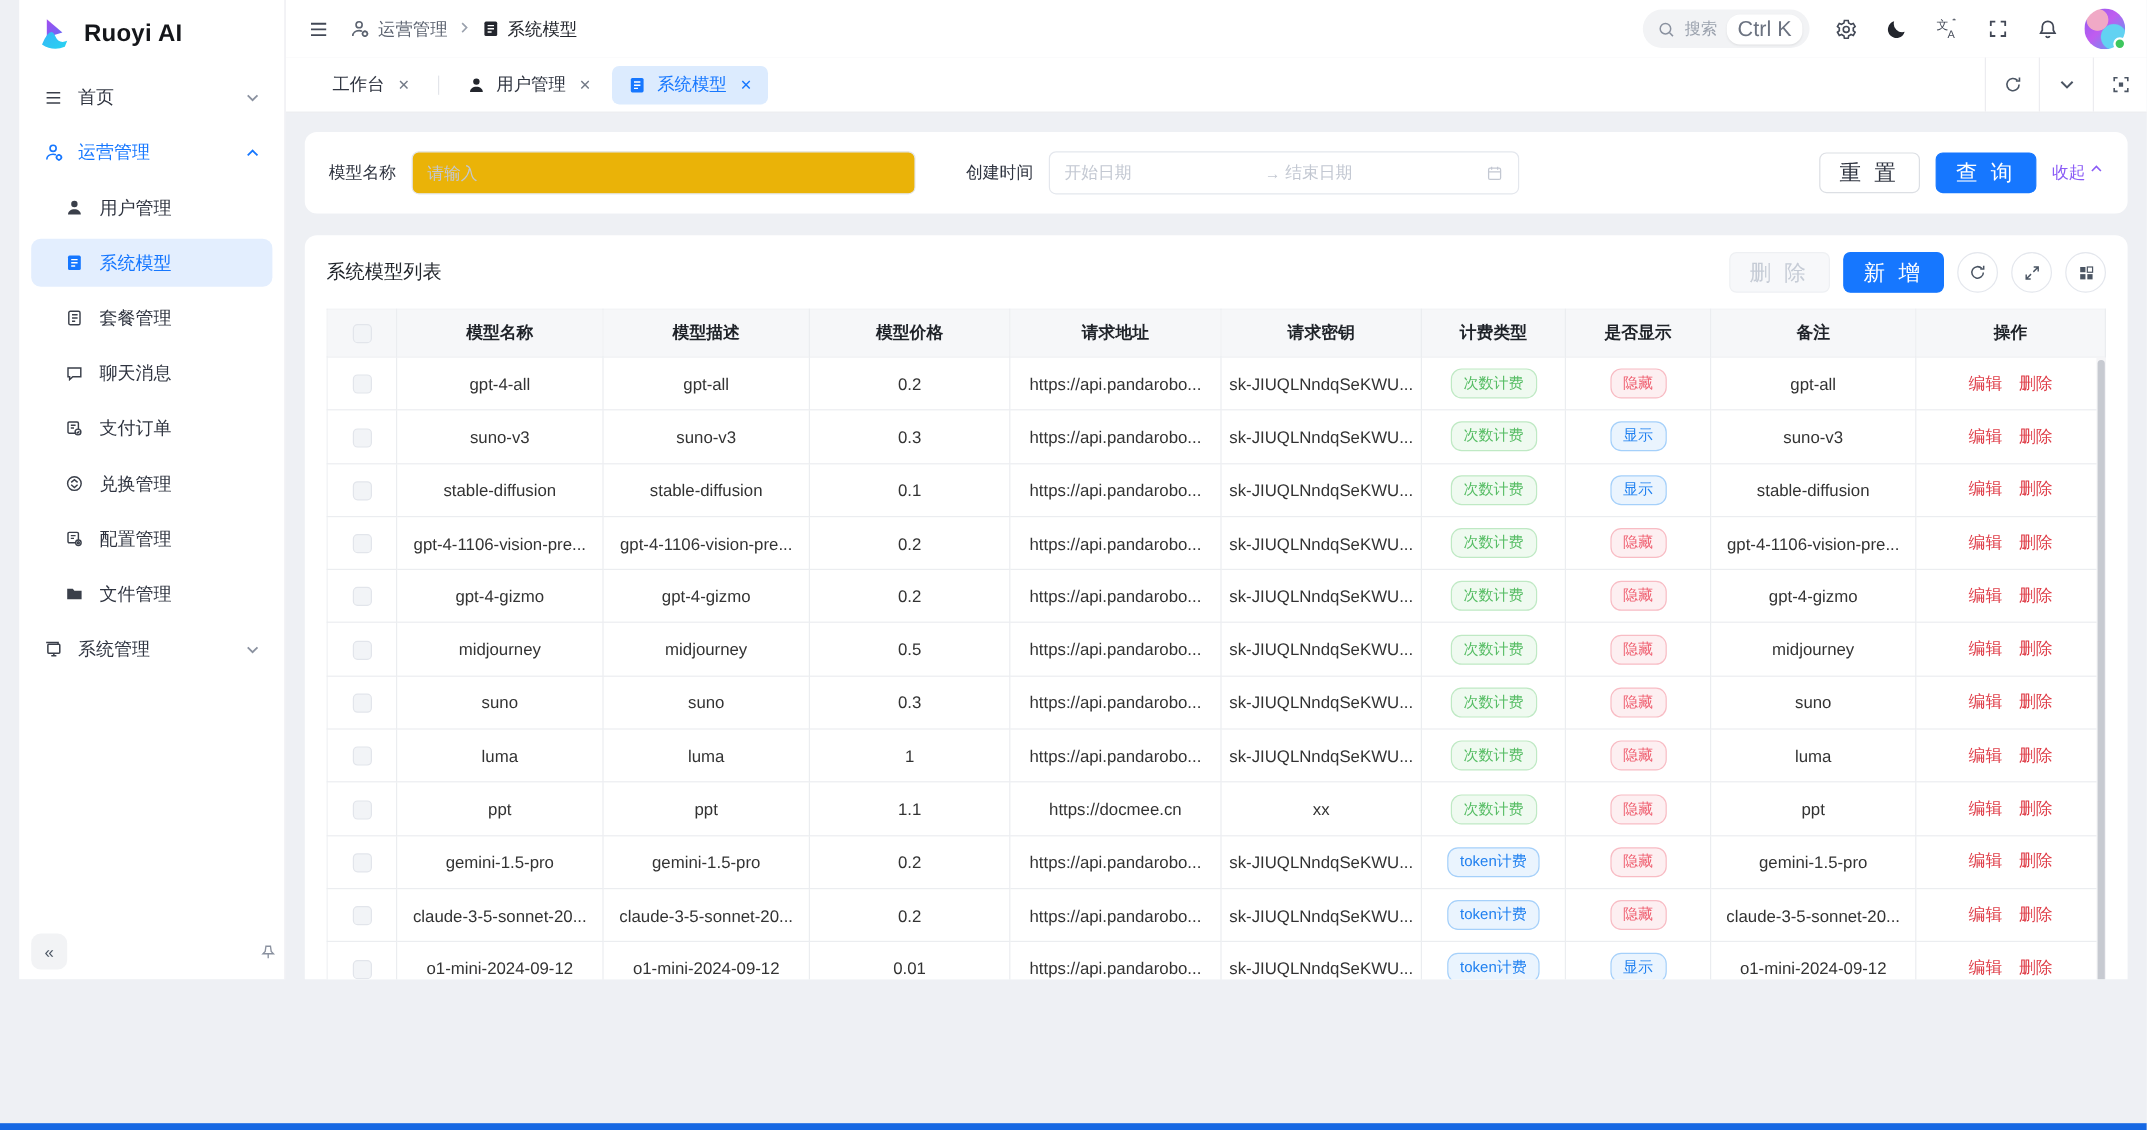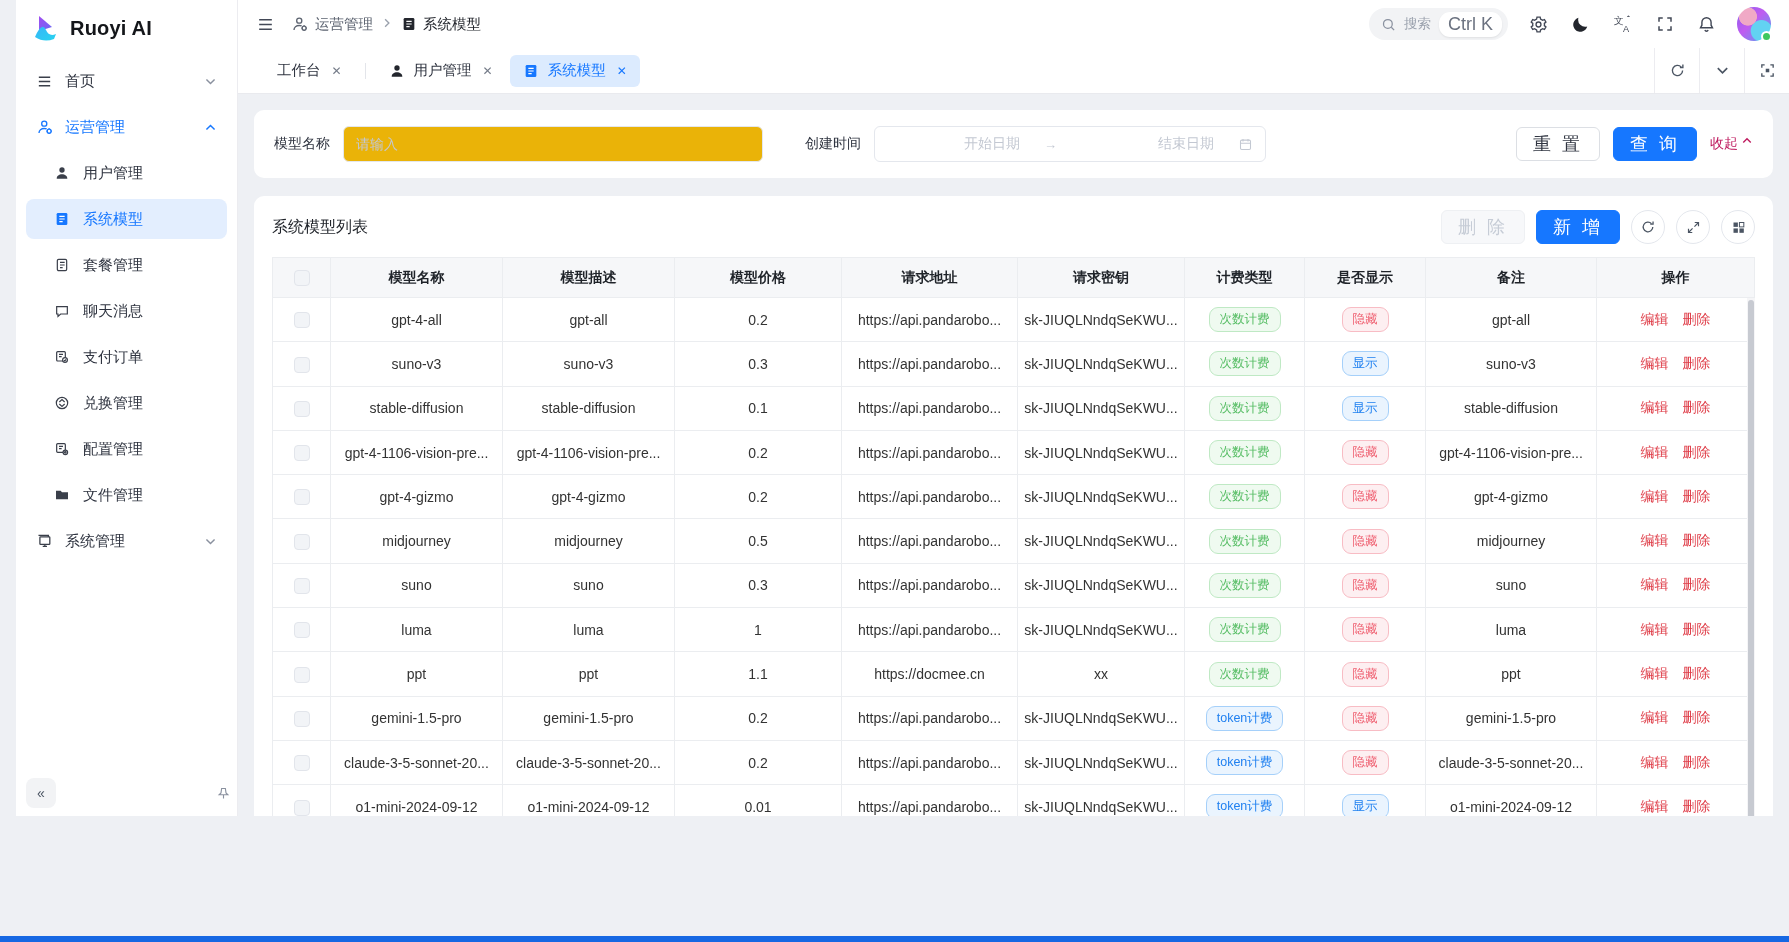--- a/index.html
+++ b/index.html
@@ -62,30 +62,30 @@
   .tabbar-actions .tba { width:45px; display:flex; align-items:center; justify-content:center; border-left:1px solid #ececf0; color:#4b5563; cursor:pointer; }
 
   
   .content { flex:1; padding:16px 16px 0; overflow:hidden; }
   .card { background:#fff; border-radius:10px; }
 
   .filter-card { display:flex; align-items:center; padding:16px 20px; height:68px; }
   .f-label { font-size:14px; color:#2f3440; margin-right:13px; white-space:nowrap; }
   .text-input { width:420px; height:36px; border:1px solid #e4e7ed; border-radius:6px; padding:0 12px; font-size:14px; color:#333; outline:none; font-family:inherit; background:#eab308; }
   .text-input::placeholder { color:#c3c8d2; }
-  .date-range { display:flex; align-items:center; width:392px; height:36px; border:1px solid #e4e7ed; border-radius:6px; padding:0 12px; color:#c3c8d2; gap:24px;text-align:right; }
+  .date-range { display:flex; align-items:center; width:392px; height:36px; border:1px solid #e4e7ed; border-radius:6px; padding:0 12px; color:#c3c8d2; gap:4px; }
   .date-range .ph { flex:1; font-size:14px; }
   .date-range .arrow { color:#c3c8d2; font-size:13px; }
   .f-gap { width:42px; }
   .filter-right { margin-left:auto; display:flex; align-items:center; gap:13px; }
   .btn { height:34px; border-radius:6px; font-size:18px; cursor:pointer; font-family:inherit; display:inline-flex; align-items:center; justify-content:center; letter-spacing:3px; padding:0 16px; }
   .btn-plain { background:#fff; border:1px solid #dcdfe4; color:#2f3440; }
   .btn-primary { background:#1677ff; border:1px solid #1677ff; color:#fff; }
   .btn-disabled { background:#f7f8fa; border:1px solid #eef0f3; color:#c6ccd6; cursor:default; letter-spacing:3px; }
-  .link-collapse { display:flex; gap:3px; color:#be185d; font-size:14px; cursor:pointer; white-space:nowrap; }
+  .link-collapse { display:flex; gap:3px; color:#8b5cf6; font-size:14px; cursor:pointer; white-space:nowrap; }
 
   .table-card { margin-top:18px; padding:14px 18px 8px; position:relative; }
   .tc-head { display:flex; align-items:center; justify-content:space-between; margin-bottom:13px; }
   .tc-title { font-size:16px; color:#1f2329; }
   .tc-tools { display:flex; align-items:center; gap:11px; }
   .round-btn { width:34px; height:34px; border-radius:50%; border:1px solid #e4e7ed; background:#fff; color:#4b5563; display:flex; align-items:center; justify-content:center; cursor:pointer; }
 
   .table-viewport { position:relative; height:625px; overflow:hidden; }
   table { border-collapse:collapse; width:100%; table-layout:fixed; }
   th, td { border:1px solid #ebedf0; text-align:center; font-size:14px; overflow:hidden; white-space:nowrap; }

